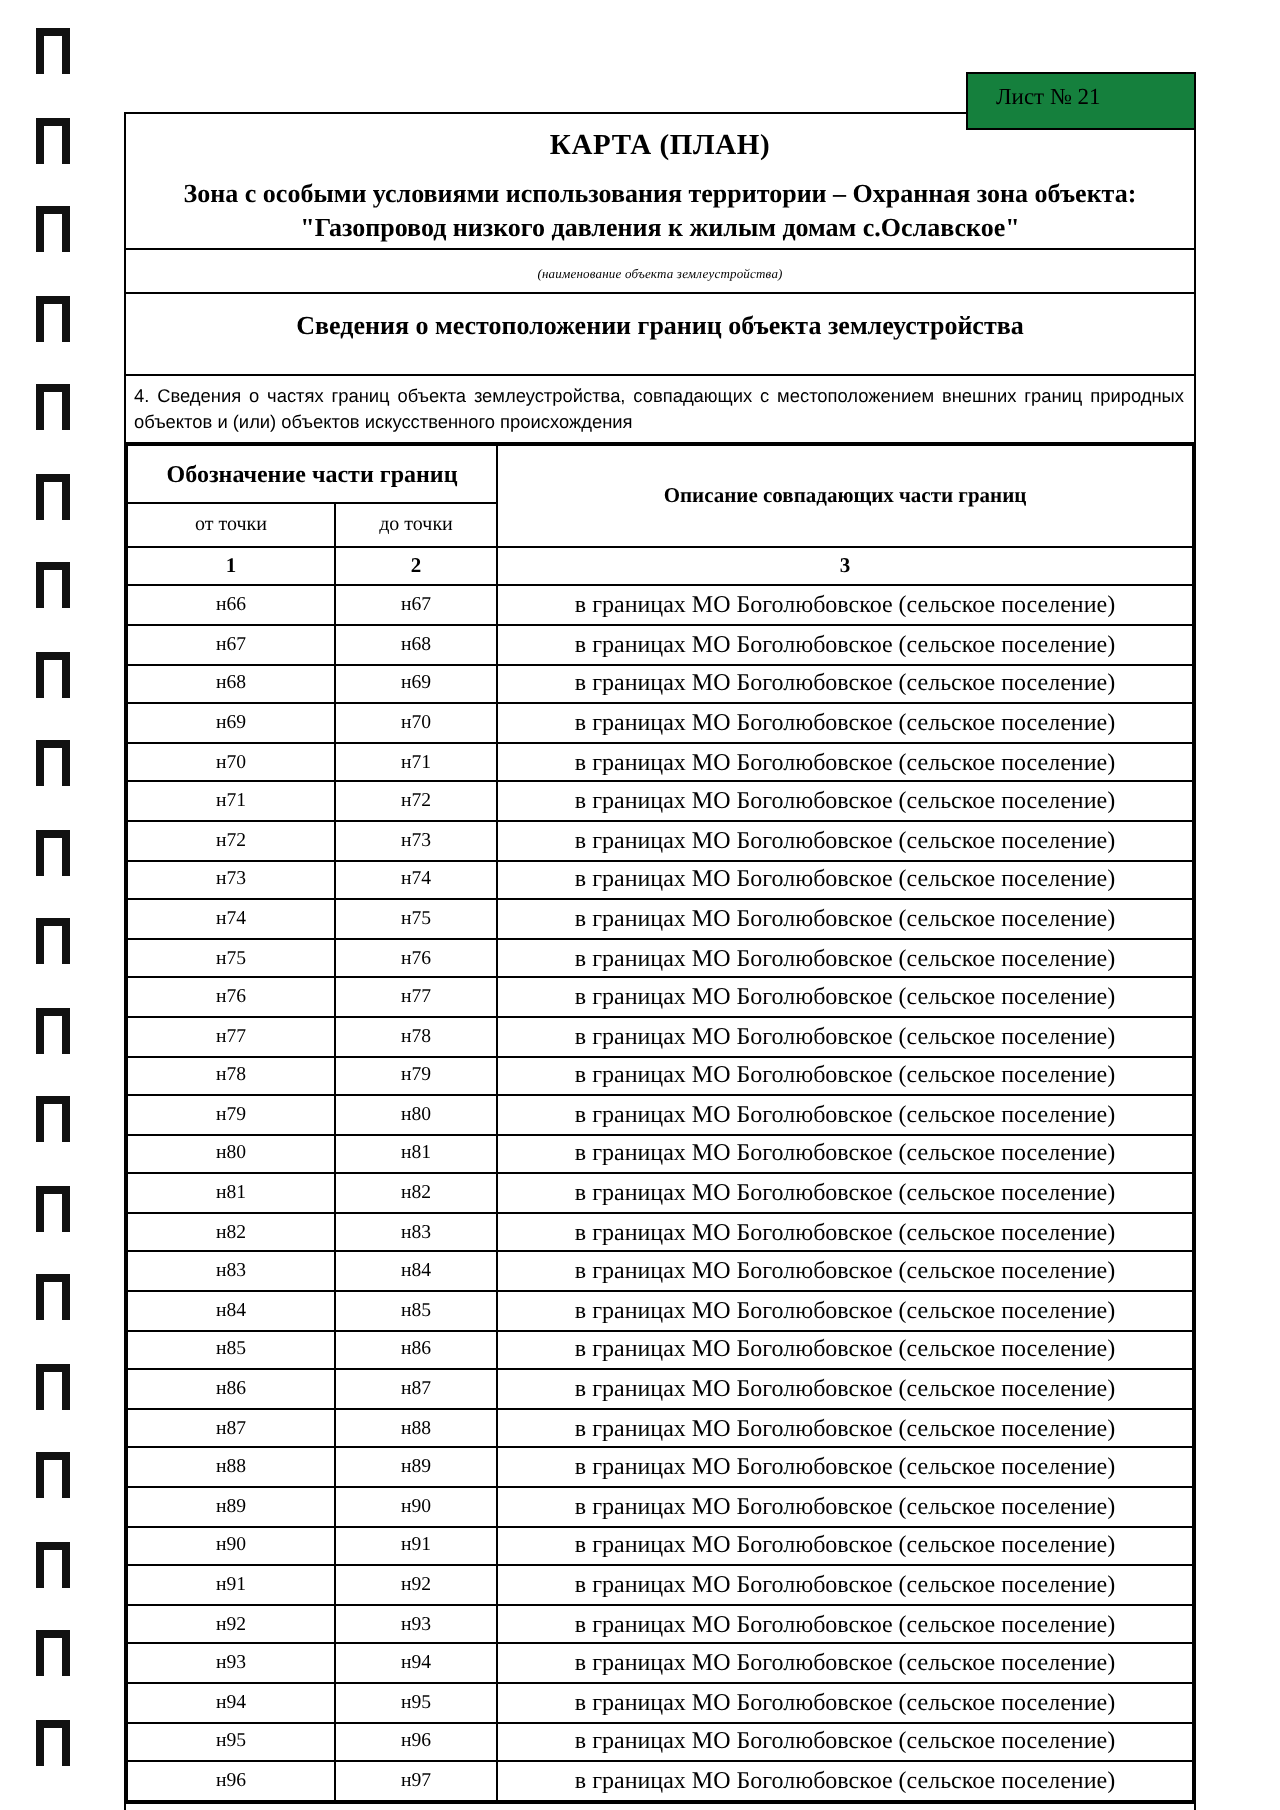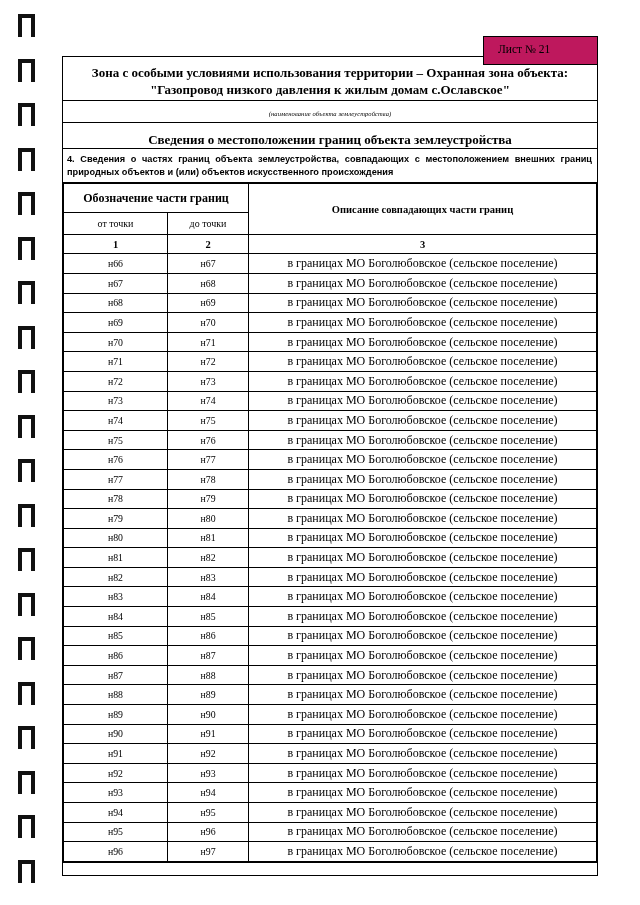--- a/index.html
+++ b/index.html
@@ -28,21 +28,21 @@
   .comb::after{
     content:"";position:absolute;left:0;top:3px;width:17px;height:20px;
     border-left:4px solid #111;border-right:4px solid #111;
     box-sizing:border-box;
   }
 
   
   #sheet-box{
     position:absolute;left:483px;top:36px;width:113px;height:27px;
     border:1.4px solid #000;
-    background:#be185d;
+    background:#15803d;
     z-index:3;
   }
   #sheet-box .txt{
     font-size:11.5px;
     padding:6px 0 0 14px;
     white-space:nowrap;
   }
 
   
   #doc{
@@ -67,29 +67,28 @@
   }
   .t-sub .l2{display:block;}
   .caption-block{
     text-align:center;padding:1px 0 2px;
     border-bottom:1.4px solid #000;
   }
   .caption{
     font-size:6.5px;font-style:italic;letter-spacing:.1px;
   }
   .heading-block{
-    text-align:center;padding:7px 0 0;
+    text-align:center;padding:7px 0 15px;
     border-bottom:1.4px solid #000;
   }
   .heading{font-size:13px;font-weight:bold;}
 
   .para-block{
     padding:4px 5px 3px 4px;
     border-bottom:1.4px solid #000;
-    font-weight:bold;
   }
   .para{
     font-size:9.2px;text-align:justify;line-height:1.42;
     font-family:"Liberation Sans", sans-serif;
   }
 
   
   table{
     width:100%;border-collapse:collapse;table-layout:fixed;
   }
@@ -148,20 +147,21 @@
     <div class="comb" style="top: 859.5px;"></div>
   </div>
 
 <div id="sheet-box">
   <div class="txt">Лист № 21</div>
 </div>
 
 <div id="doc">
 
   <div class="block title-block">
+    <div class="t-main">КАРТА (ПЛАН)</div>
     <div class="t-sub">
       <span class="l1">Зона с особыми условиями использования территории – Охранная зона объекта:</span>
       <span class="l2">"Газопровод низкого давления к жилым домам с.Ославское"</span>
     </div>
   </div>
 
   <div class="caption-block">
     <span class="caption">(наименование объекта землеустройства)</span>
   </div>
 

